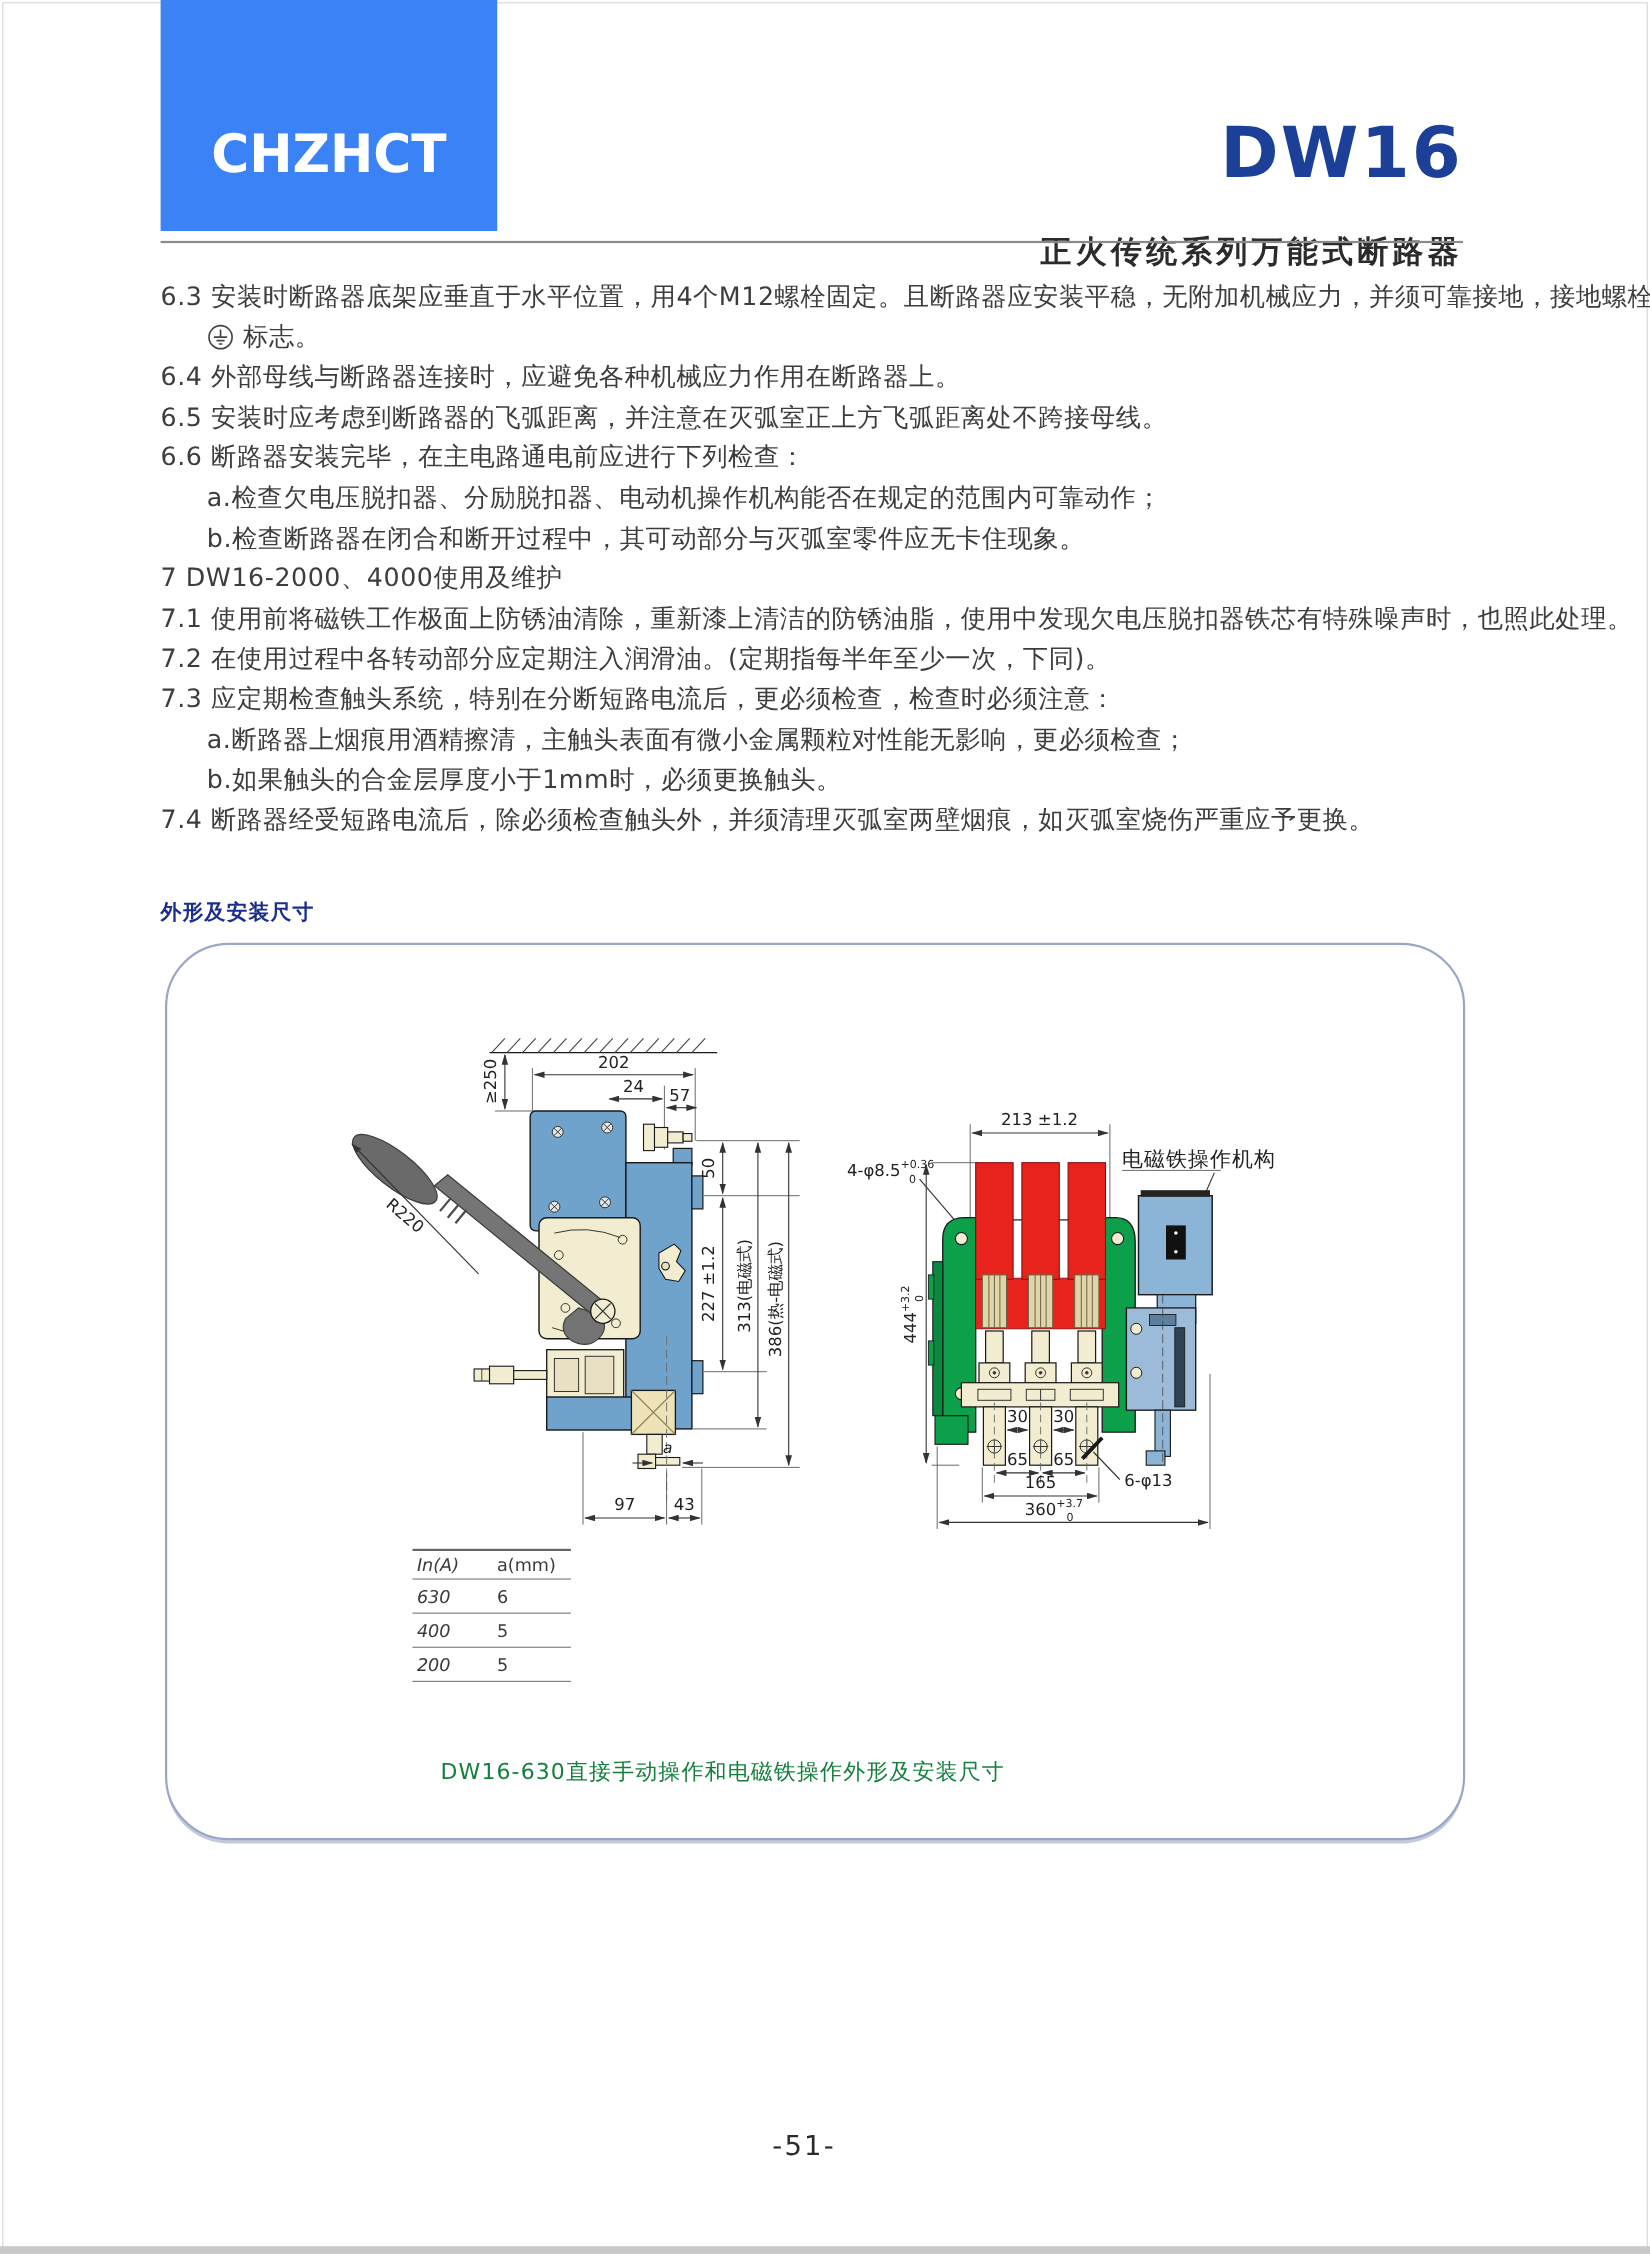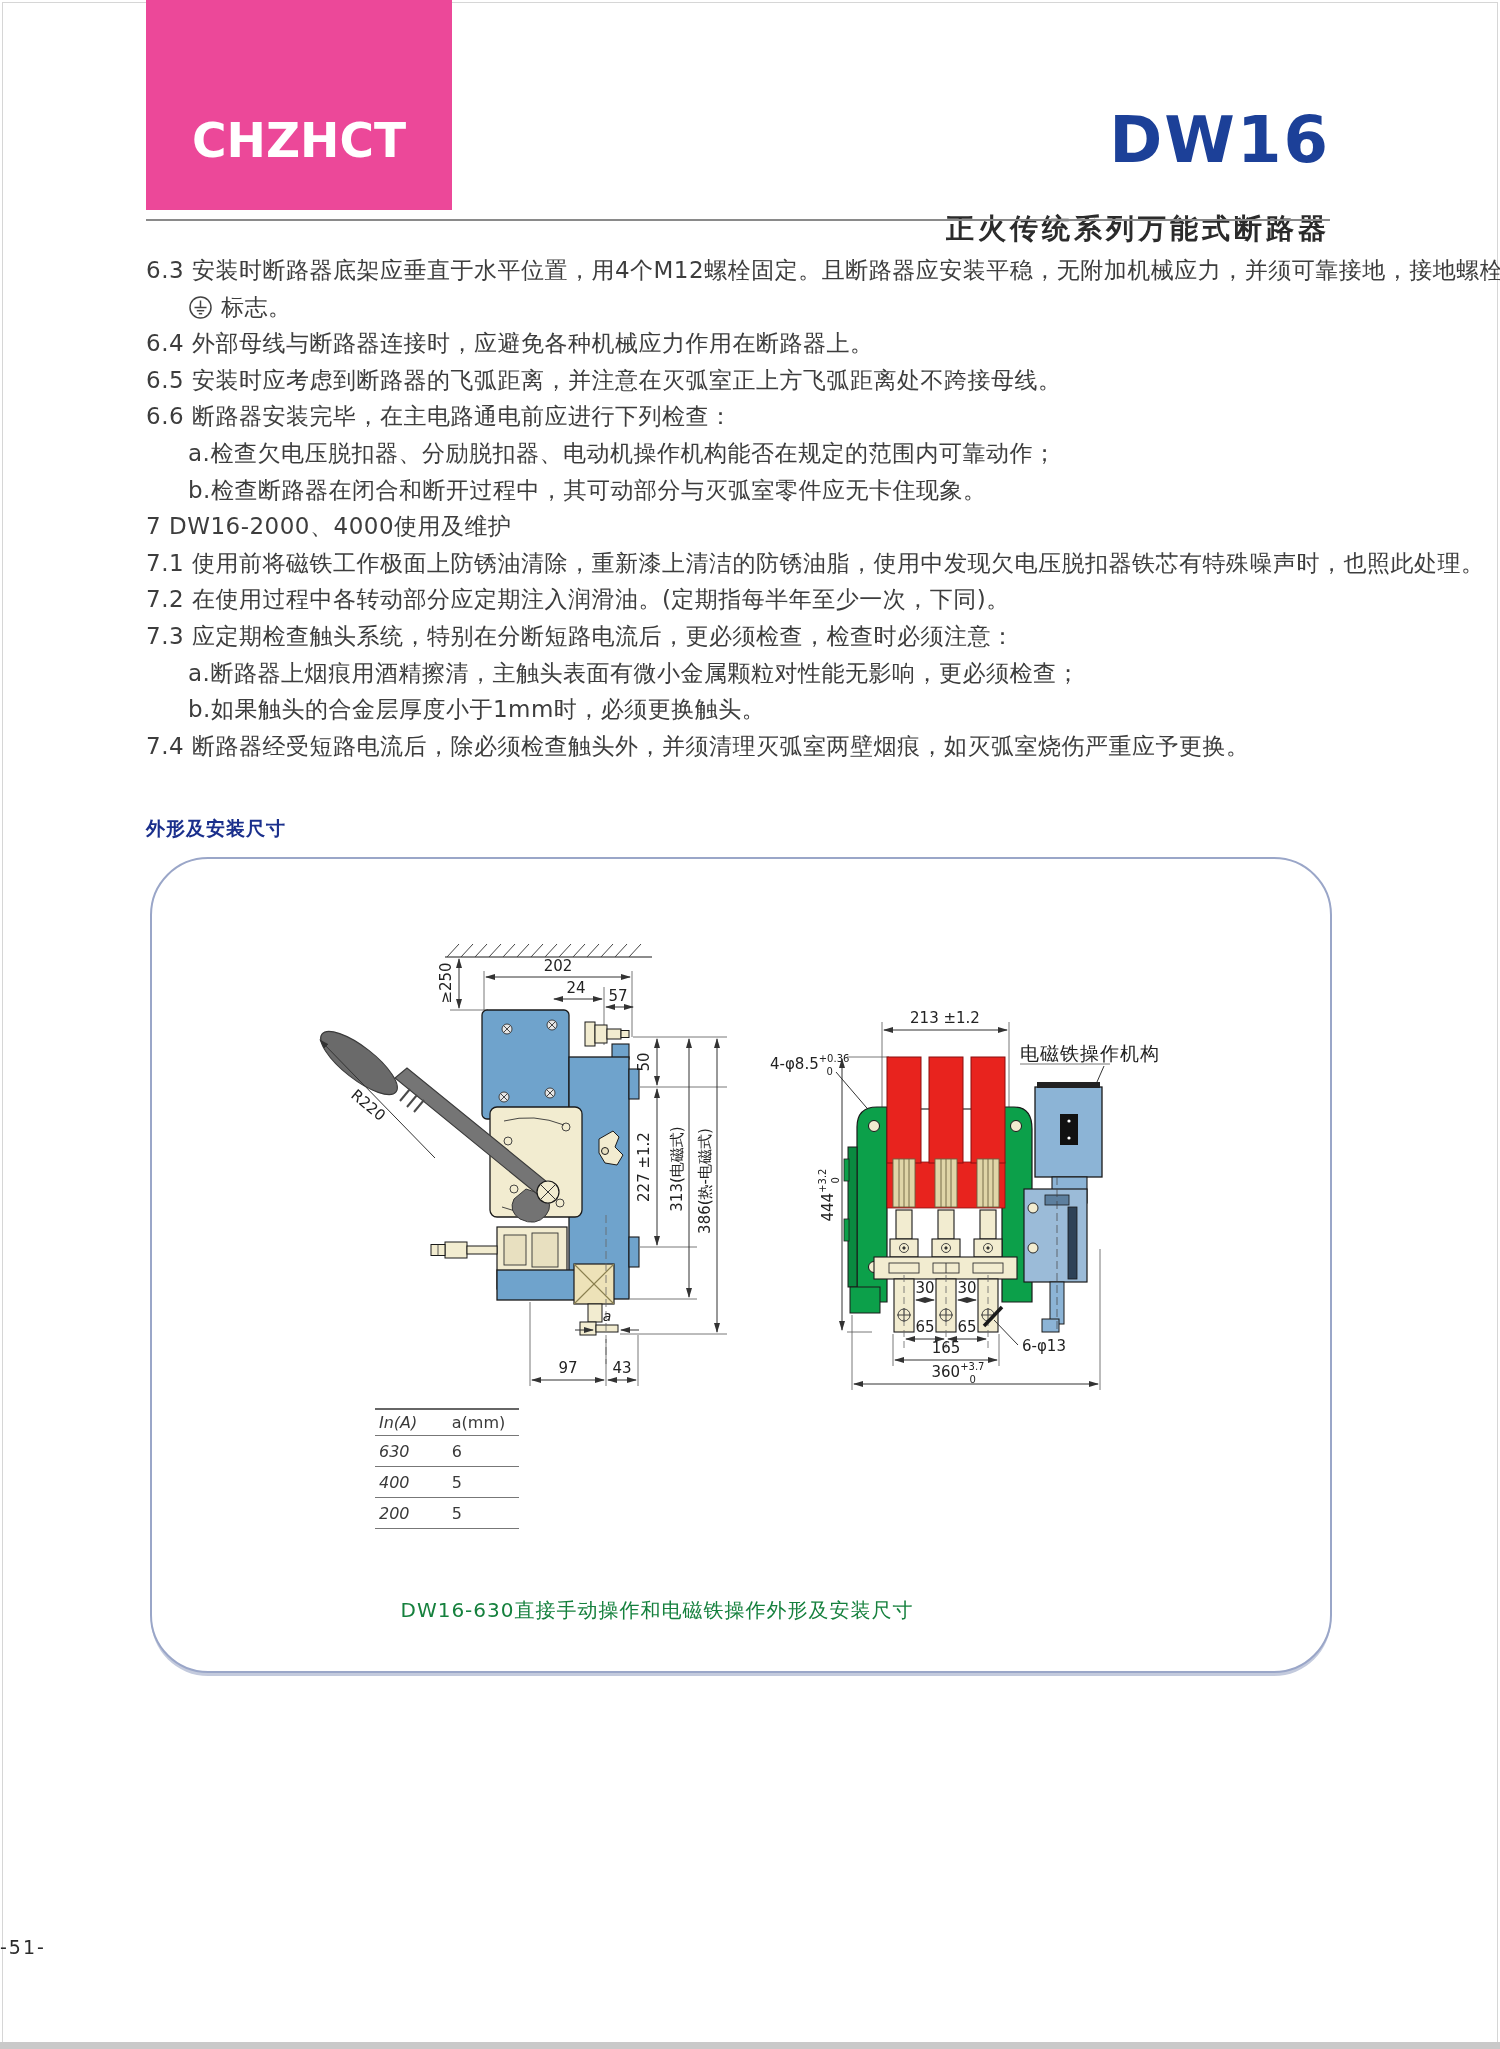--- a/index.html
+++ b/index.html
@@ -2,21 +2,21 @@
 <html><head>
 <meta charset="utf-8">
 <style>
   html,body{margin:0;padding:0;}
   body{width:1500px;height:2049px;position:relative;background:#ffffff;
        font-family:"DejaVu Sans","Liberation Sans",sans-serif;color:#3d3d3d;overflow:hidden;}
   .page-edge{position:absolute;inset:2px;border:1px solid #d6d6d6;pointer-events:none;}
   .page-edge-bottom{position:absolute;left:0;right:0;bottom:0;height:7px;background:#c9c9c9;}
 
   
-  .logo-box{position:absolute;left:146px;top:0;width:306px;height:210px;background:#ec4899;}
+  .logo-box{position:absolute;left:146px;top:0;width:306px;height:210px;background:#3b82f6;}
   .logo-text{position:absolute;left:0;right:0;top:112px;text-align:center;color:#ffffff;
              font-size:48px;font-weight:800;letter-spacing:0px;transform:scaleX(0.98);}
   .model{position:absolute;right:170px;top:103px;color:#1C4098;font-size:64px;font-weight:700;letter-spacing:2px;}
   .subtitle{position:absolute;right:170px;top:174px;color:#2b2b2b;font-size:28px;font-weight:700;letter-spacing:4px;margin-top:36px;}
   .header-rule{position:absolute;left:146px;top:219px;width:1184px;height:2px;background:#8a8a8a;}
 
   
   .textblock{position:absolute;left:146px;top:252px;width:1290px;font-size:23px;
              letter-spacing:0.5px;color:#3d3d3d;}
   .tline{height:36.6px;line-height:36.6px;white-space:nowrap;}
@@ -33,21 +33,21 @@
   
   .dim-table{position:absolute;left:223px;top:549px;width:144px;border-top:2px solid #666;
              font-size:16px;color:#3a3a3a;}
   .dim-table .tr{display:flex;height:30px;align-items:center;border-bottom:1px solid #777;}
   .dim-table .tr.hd{height:25px;border-bottom:1px solid #777;}
   .dim-table .c1{width:52%;padding-left:4px;font-style:italic;}
   .dim-table .c2{width:48%;}
 
   .fig-caption{position:absolute;left:0;top:738px;width:1010px;text-align:center;font-size:20px;color:#15803d;letter-spacing:1px;}
 
-  .page-num{position:absolute;left:0;top:1936px;width:1462px;text-align:left;font-size:19px;color:#2b2b2b;letter-spacing:2px;}
+  .page-num{position:absolute;left:0;top:1936px;width:1462px;text-align:center;font-size:25px;color:#2b2b2b;letter-spacing:2px;}
 
   
   .dl{stroke:#333;stroke-width:1;fill:none;}
   .xl{stroke:#555;stroke-width:0.8;fill:none;}
   .ol{stroke:#1a1a1a;stroke-width:1.2;}
   .dimtxt{font-size:15px;fill:#222;}
   .dimtxt-s{font-size:14px;fill:#222;}
   .tol{font-size:10px;}
   .cjk{font-size:15px;fill:#222;}
   .mech-label{font-size:19px;fill:#222;letter-spacing:1px;}

